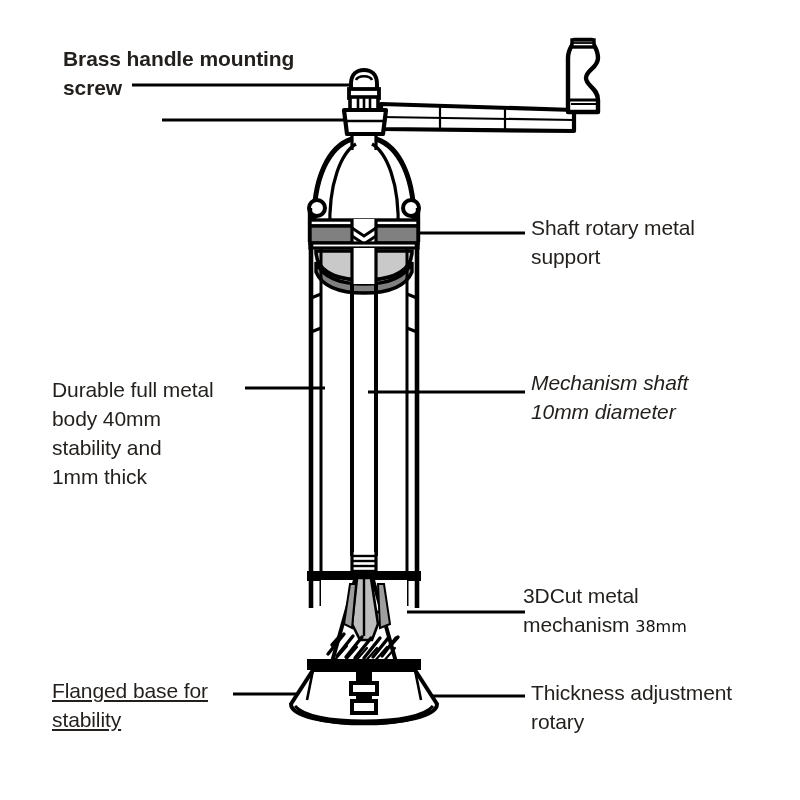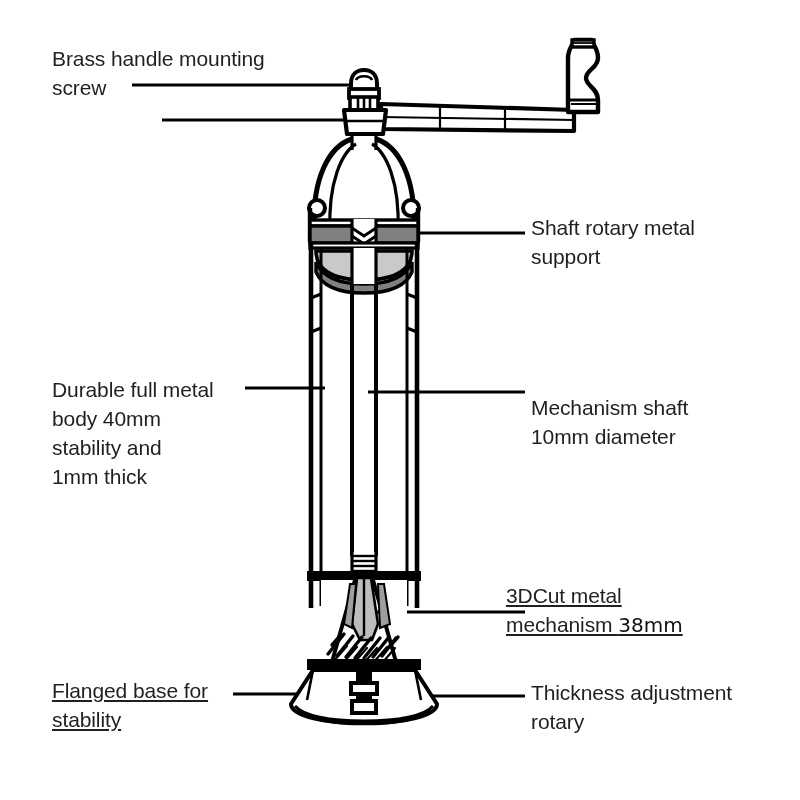--- a/index.html
+++ b/index.html
@@ -36,31 +36,31 @@
     letter-spacing: -0.1px;
   }
   .callout.left {
     text-align: left;
   }
   .callout.right {
     text-align: left;
   }
   .dim-inline {
     font-family: "DejaVu Sans", sans-serif;
-    font-size: 20px;
+    font-size: 16px;
     color: #111111;
     letter-spacing: 0;
   }
-  #lbl-brass-screw { left: 52px;  top: 44px;  width: 300px; }
+  #lbl-brass-screw { left: 63px;  top: 44px;  width: 300px; font-weight: bold; }
   #lbl-cast-handle { left: 52px;  top: 105px; width: 300px; }
   #lbl-body        { left: 52px;  top: 375px; width: 300px; }
   #lbl-flange      { left: 52px;  top: 676px; width: 300px; text-decoration: underline; }
   #lbl-support     { left: 531px; top: 213px; width: 255px; }
-  #lbl-shaft       { left: 531px; top: 393px; width: 255px; }
-  #lbl-mechanism   { left: 506px; top: 581px; width: 262px; text-decoration: underline; }
+  #lbl-shaft       { left: 531px; top: 368px; width: 255px; font-style: italic; }
+  #lbl-mechanism   { left: 523px; top: 581px; width: 262px; }
   #lbl-thickness   { left: 531px; top: 678px; width: 262px; }
 </style>
 </head>
 <body>
 
 <div id="canvas">
 
   <svg id="diagram-svg" viewBox="0 0 800 800">
 
     <g stroke="#000000" stroke-width="3.2" fill="none" stroke-linecap="butt">

